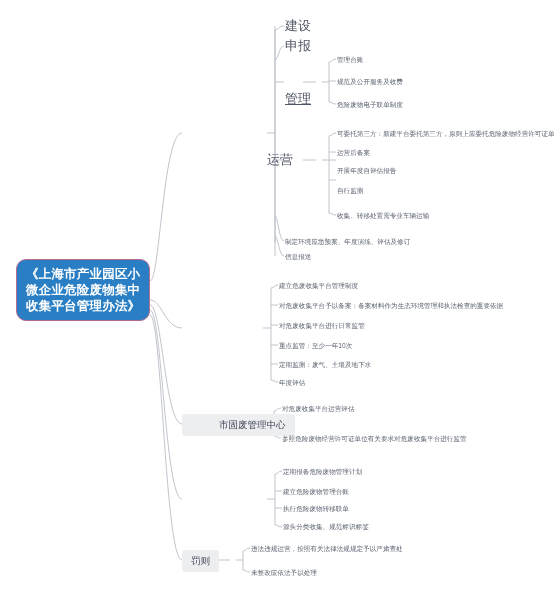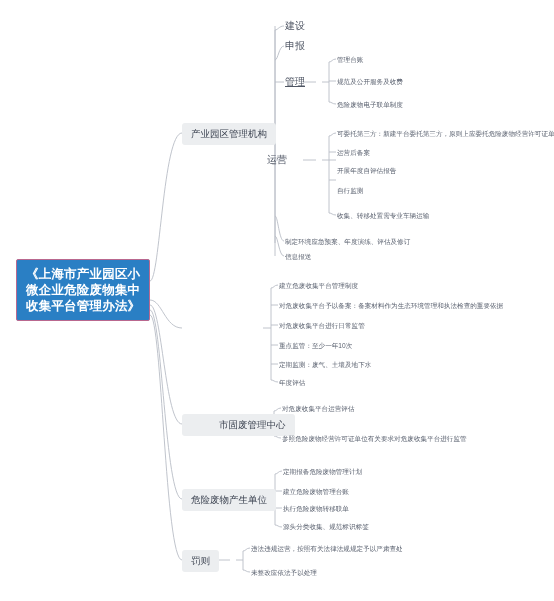--- a/index.html
+++ b/index.html
@@ -11,21 +11,21 @@
     position:relative;
   }
   #canvas{position:absolute;left:0;top:0;width:554px;height:601px;}
   svg.links{position:absolute;left:0;top:0;width:554px;height:601px;pointer-events:none;}
   .node{position:absolute;box-sizing:border-box;}
 
   
   .root{
     background:#2a7fc4;
     border:1px solid #b9688f;
-    border-radius:2px;
+    border-radius:10px;
     color:#ffffff;
     font-weight:bold;
     font-size:12.5px;
     line-height:16px;
     padding:6px 8px 6px 9px;
     letter-spacing:0.2px;
     text-align:left;
   }
   
   .lvl2{
@@ -42,21 +42,21 @@
     color:#5b6270;
     font-size:6.6px;
     line-height:9px;
     white-space:nowrap;
   }
   .leaf.sub{
     color:#5b6270;
   }
   .lvl3label{
     color:#4e5563;
-    font-size:10px;
+    font-size:13px;
     line-height:10px;
     white-space:nowrap;
   }
 </style>
 </head>
 <body>
 
 <div id="canvas">
   <svg class="links" viewBox="0 0 554 601">
     <g fill="none" stroke="#b9bdc6" stroke-width="0.9">
@@ -119,36 +119,30 @@
       <path d="M243 551 L 243 570"></path>
       <path d="M243 551 C 246 551, 246 548, 250 548"></path>
       <path d="M243 570 C 246 570, 246 572, 250 572"></path>
     </g>
   </svg>
 
   <div class="node root" style="left:16px;top:259px;width:134px;">
     <span>《上海市产业园区小微企业危险废物集中收集平台管理办法》</span>
   </div>
 
-  <div class="node lvl2" style="left:182px;top:123px;">
-    <span>产业园区管理机构</span>
-  </div>
   <div class="node lvl2" style="left:182px;top:414px;padding-left:37px;">
     <span>市固废管理中心</span>
-  </div>
-  <div class="node lvl2" style="left:182px;top:489px;">
-    <span>危险废物产生单位</span>
   </div>
   <div class="node lvl2" style="left:182px;top:550px;">
     <span>罚则</span>
   </div>
 
   <div class="node lvl3label" style="left:285px;top:21px;">建设</div>
   <div class="node lvl3label" style="left:285px;top:41px;text-align:center;">申报</div>
-  <div class="node lvl3label" style="left:285px;top:77px;text-decoration:underline;">管理</div>
+  <div class="node lvl3label" style="left:285px;top:94px;text-decoration:underline;">管理</div>
   <div class="node lvl3label" style="left:267px;top:155px;">运营</div>
   <div class="node leaf" style="left:285px;top:237px;">制定环境应急预案、年度演练、评估及修订</div>
   <div class="node leaf" style="left:285px;top:252px;">信息报送</div>
 
   <div class="node leaf sub" style="left:337px;top:55px;">管理台账</div>
   <div class="node leaf sub" style="left:337px;top:77px;">规范及公开服务及收费</div>
   <div class="node leaf sub" style="left:337px;top:100px;">危险废物电子联单制度</div>
 
   <div class="node leaf sub" style="left:337px;top:129px;">可委托第三方：新建平台委托第三方，原则上应委托危险废物经营许可证单位负责</div>
   <div class="node leaf sub" style="left:337px;top:148px;">运营后备案</div>

